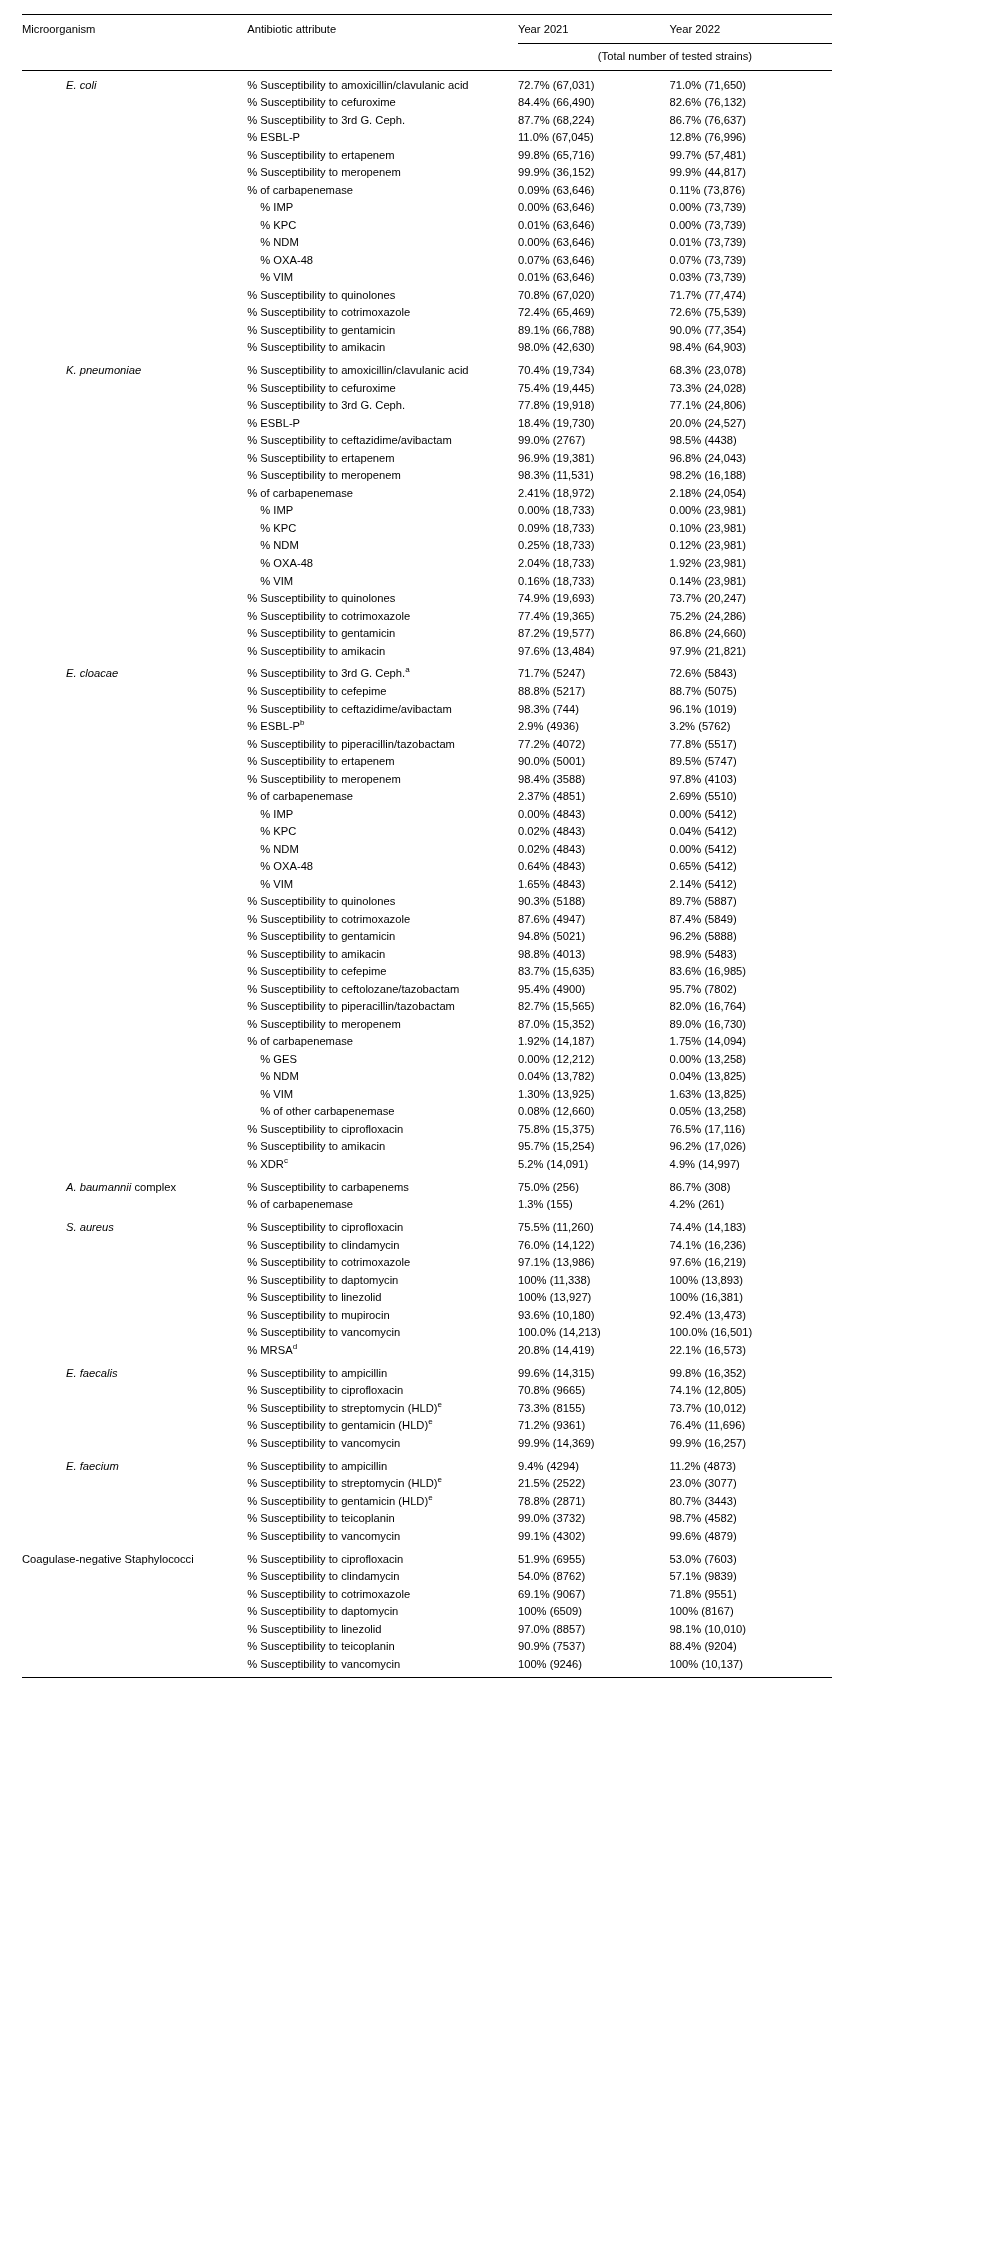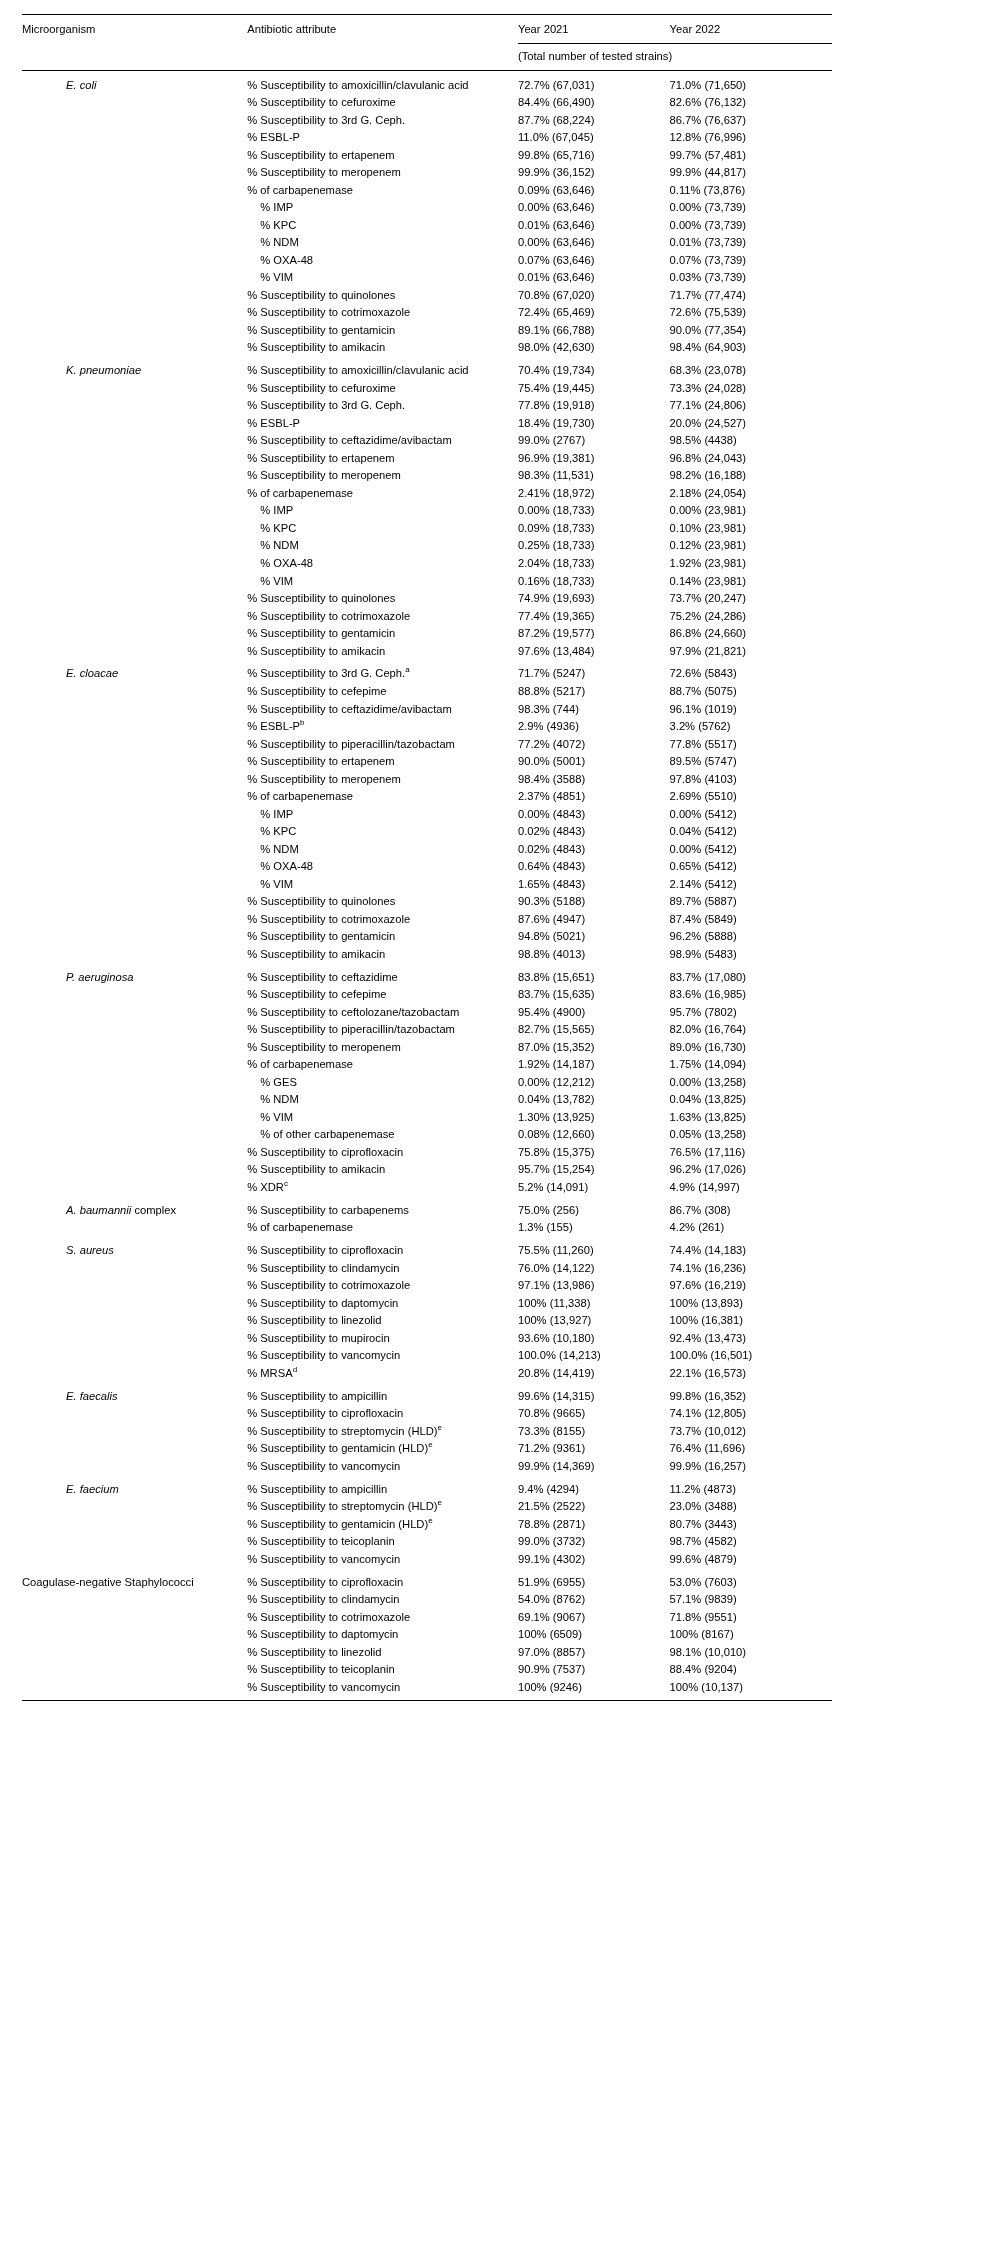--- a/index.html
+++ b/index.html
@@ -37,21 +37,21 @@
   
   .rule-top td { border-top: 1.3px solid #000; height: 0; font-size: 0; line-height: 0; padding: 0; }
   .rule-bottom td { border-top: 1.3px solid #000; height: 0; font-size: 0; line-height: 0; padding: 0; }
 
   tr.header-row td { padding-top: 7px; padding-bottom: 7px; }
   tr.header-row td.yearcell { position: relative; }
 
   
   tr.yearspan-rule td.span2 { border-top: 0.9px solid #000; height: 0; font-size: 0; line-height: 0; padding: 0; }
 
-  tr.subheader-row td { padding-top: 5px; padding-bottom: 6px; }
+  tr.subheader-row td { padding-top: 5px; padding-bottom: 6px; text-align: center; }
   .tested-note { text-align: center; }
 
   tr.body-row td { padding-top: 1.6px; padding-bottom: 1.6px; }
   tr.body-row.group-start td { padding-top: 7px; }
 
   .org { font-style: italic; margin-left: 44px; }
   .org-plain { font-style: normal; }
   .indent1 { padding-left: 13px; display: inline-block; }
   .wrap-attr { display: block; }
   sup { font-size: 8px; vertical-align: super; line-height: 0; }
@@ -484,28 +484,20 @@
           <td>96.2% (5888)</td>
         </tr>
         <tr class="body-row">
           <td></td>
           <td>
             <span class="wrap-attr">% Susceptibility to amikacin</span>
           </td>
           <td>98.8% (4013)</td>
           <td>98.9% (5483)</td>
         </tr>
-        <tr class="body-row group-start">
-          <td><span class="org">P. aeruginosa</span></td>
-          <td>
-            <span class="wrap-attr">% Susceptibility to ceftazidime</span>
-          </td>
-          <td>83.8% (15,651)</td>
-          <td>83.7% (17,080)</td>
-        </tr>
         <tr class="body-row">
           <td></td>
           <td>
             <span class="wrap-attr">% Susceptibility to cefepime</span>
           </td>
           <td>83.7% (15,635)</td>
           <td>83.6% (16,985)</td>
         </tr>
         <tr class="body-row">
           <td></td>
@@ -722,21 +714,21 @@
           </td>
           <td>9.4% (4294)</td>
           <td>11.2% (4873)</td>
         </tr>
         <tr class="body-row">
           <td></td>
           <td>
             <span class="wrap-attr">% Susceptibility to streptomycin (HLD)<sup>e</sup></span>
           </td>
           <td>21.5% (2522)</td>
-          <td>23.0% (3488)</td>
+          <td>23.0% (3077)</td>
         </tr>
         <tr class="body-row">
           <td></td>
           <td>
             <span class="wrap-attr">% Susceptibility to gentamicin (HLD)<sup>e</sup></span>
           </td>
           <td>78.8% (2871)</td>
           <td>80.7% (3443)</td>
         </tr>
         <tr class="body-row">

